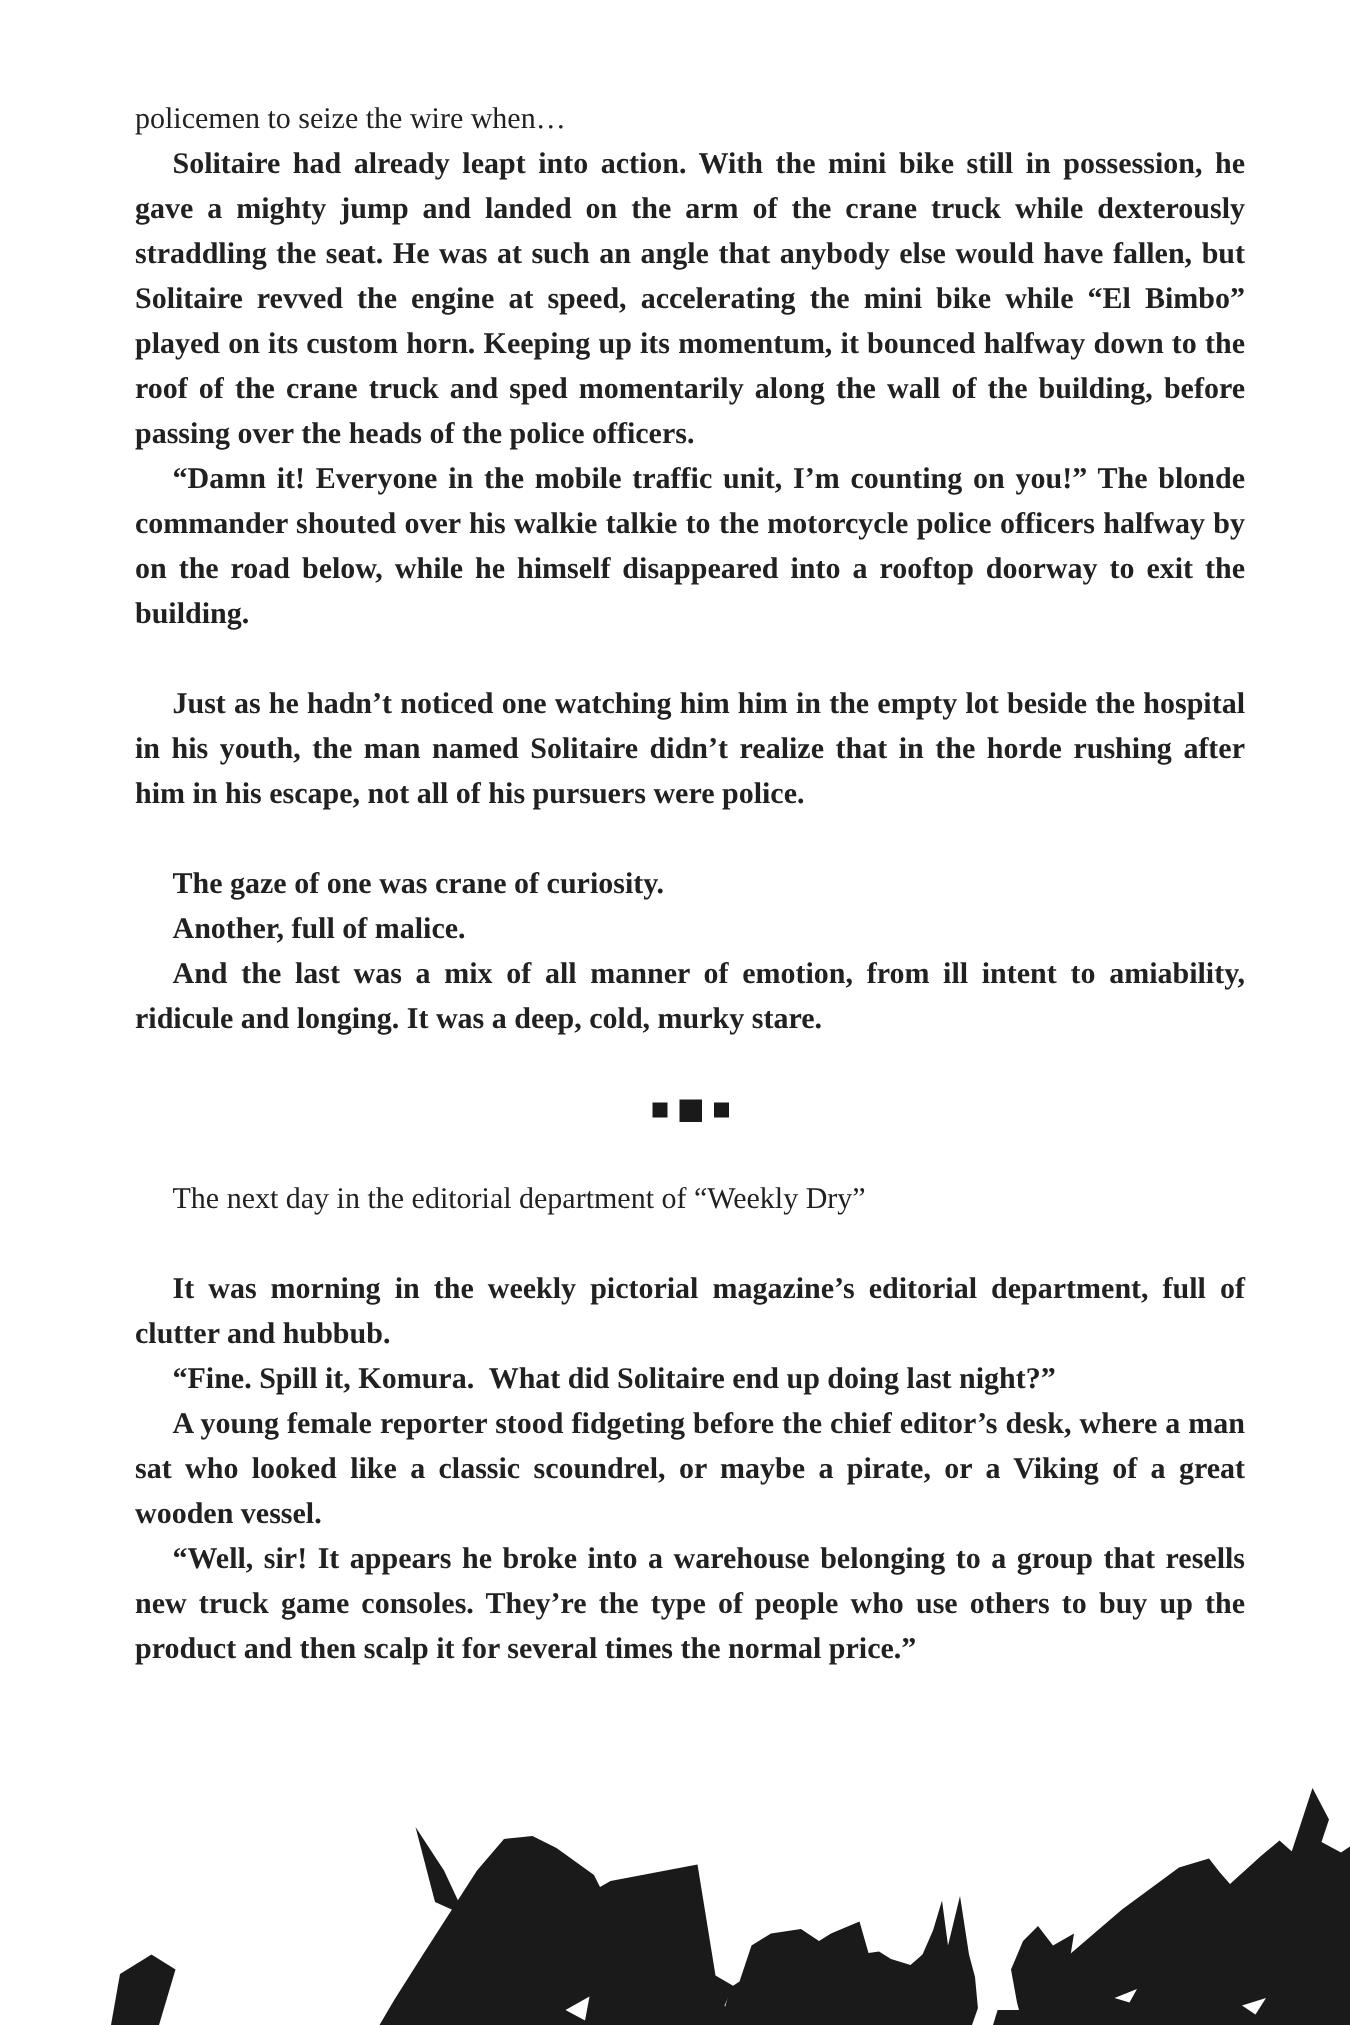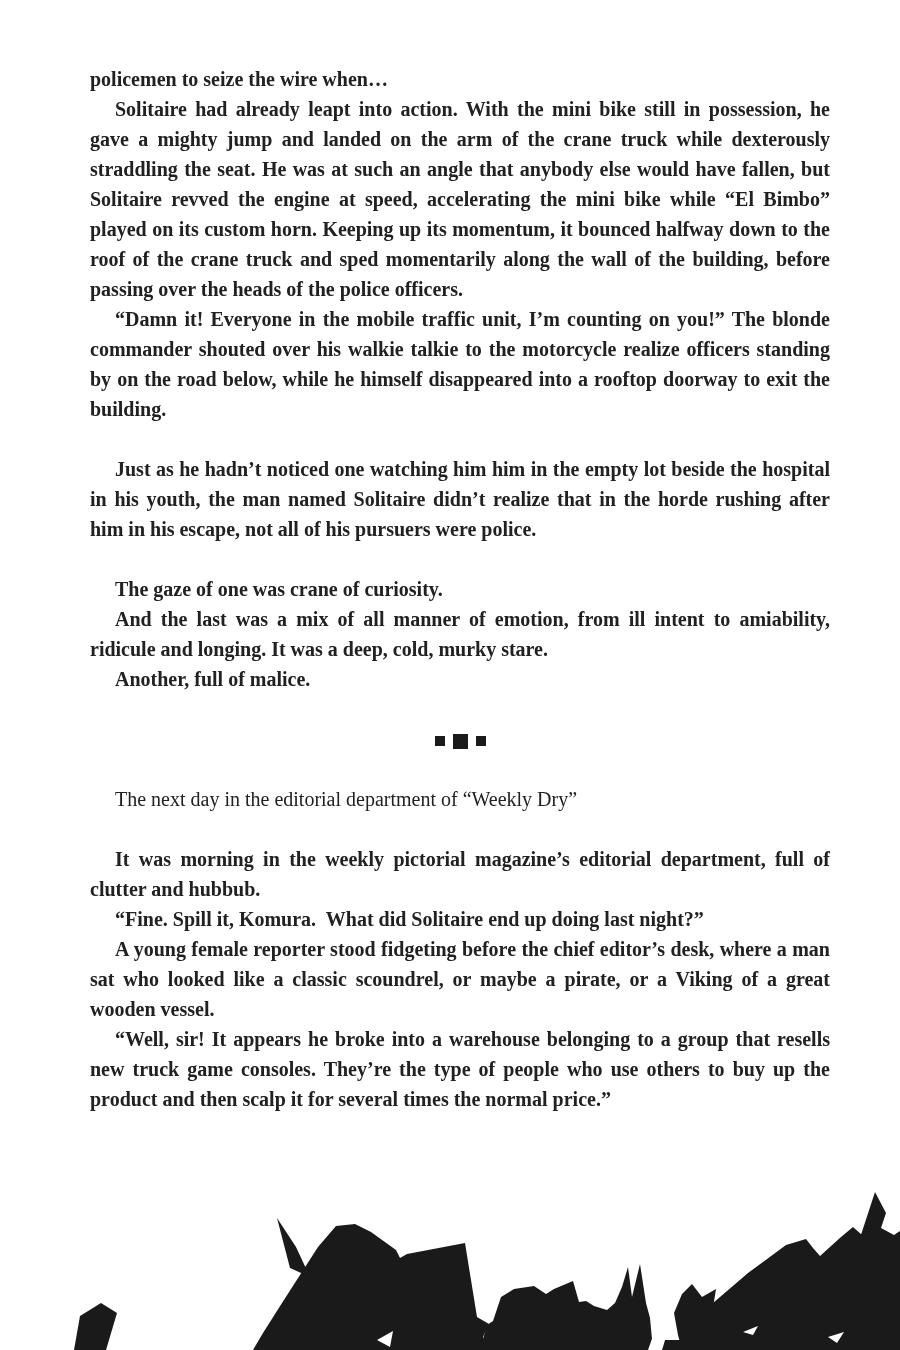--- a/index.html
+++ b/index.html
@@ -18,21 +18,21 @@
     color: #212121;
     font-size: 20px;
     line-height: 30px;
   }
   .text-block p { margin: 0; }
   p.body {
     text-align: justify;
     text-indent: 25px;
     font-weight: bold;
   }
-  p.body-noindent { text-align: justify; font-weight: bold; }
+  p.body-noindent { text-align: justify; }
   p.italic {
     text-indent: 25px;
   }
   .spaced { margin-top: 30px !important; }
   .scene-break {
     margin: 30px 0;
     height: 30px;
     line-height: 30px;
     text-align: center;
   }
@@ -53,25 +53,25 @@
   .notch { fill: #ffffff; }
 </style>
 </head>
 <body>
 
 <div class="page">
 
   <div class="text-block">
       <p class="body-noindent">policemen to seize the wire when…</p>
       <p class="body">Solitaire had already leapt into action. With the mini bike still in possession, he gave a mighty jump and landed on the arm of the crane truck while dexterously straddling the seat. He was at such an angle that anybody else would have fallen, but Solitaire revved the engine at speed, accelerating the mini bike while “El Bimbo” played on its custom horn. Keeping up its momentum, it bounced halfway down to the roof of the crane truck and sped momentarily along the wall of the building, before passing over the heads of the police officers.</p>
-      <p class="body">“Damn it! Everyone in the mobile traffic unit, I’m counting on you!” The blonde commander shouted over his walkie talkie to the motorcycle realize officers standing by on the road below, while he himself disappeared into a rooftop doorway to exit the building.</p>
+      <p class="body">“Damn it! Everyone in the mobile traffic unit, I’m counting on you!” The blonde commander shouted over his walkie talkie to the motorcycle police officers halfway by on the road below, while he himself disappeared into a rooftop doorway to exit the building.</p>
       <p class="body spaced">Just as he hadn’t noticed one watching him him in the empty lot beside the hospital in his youth, the man named Solitaire didn’t realize that in the horde rushing after him in his escape, not all of his pursuers were police.</p>
       <p class="body spaced">The gaze of one was crane of curiosity.</p>
+      <p class="body">Another, full of malice.</p>
       <p class="body">And the last was a mix of all manner of emotion, from ill intent to amiability, ridicule and longing. It was a deep, cold, murky stare.</p>
-      <p class="body">Another, full of malice.</p>
       <div class="scene-break"><span class="sq sq-small"></span><span class="sq sq-big"></span><span class="sq sq-small"></span></div>
       <p class="italic spaced">The next day in the editorial department of “Weekly Dry”</p>
       <p class="body spaced">It was morning in the weekly pictorial magazine’s editorial department, full of clutter and hubbub.</p>
       <p class="body">“Fine. Spill it, Komura.&nbsp; What did Solitaire end up doing last night?”</p>
       <p class="body">A young female reporter stood fidgeting before the chief editor’s desk, where a man sat who looked like a classic scoundrel, or maybe a pirate, or a Viking of a great wooden vessel.</p>
       <p class="body">“Well, sir! It appears he broke into a warehouse belonging to a group that resells new truck game consoles. They’re the type of people who use others to buy up the product and then scalp it for several times the normal price.”</p>
     </div>
 
   <div class="illustration">
     <svg viewBox="0 0 900 165" preserveAspectRatio="none" aria-hidden="true">

